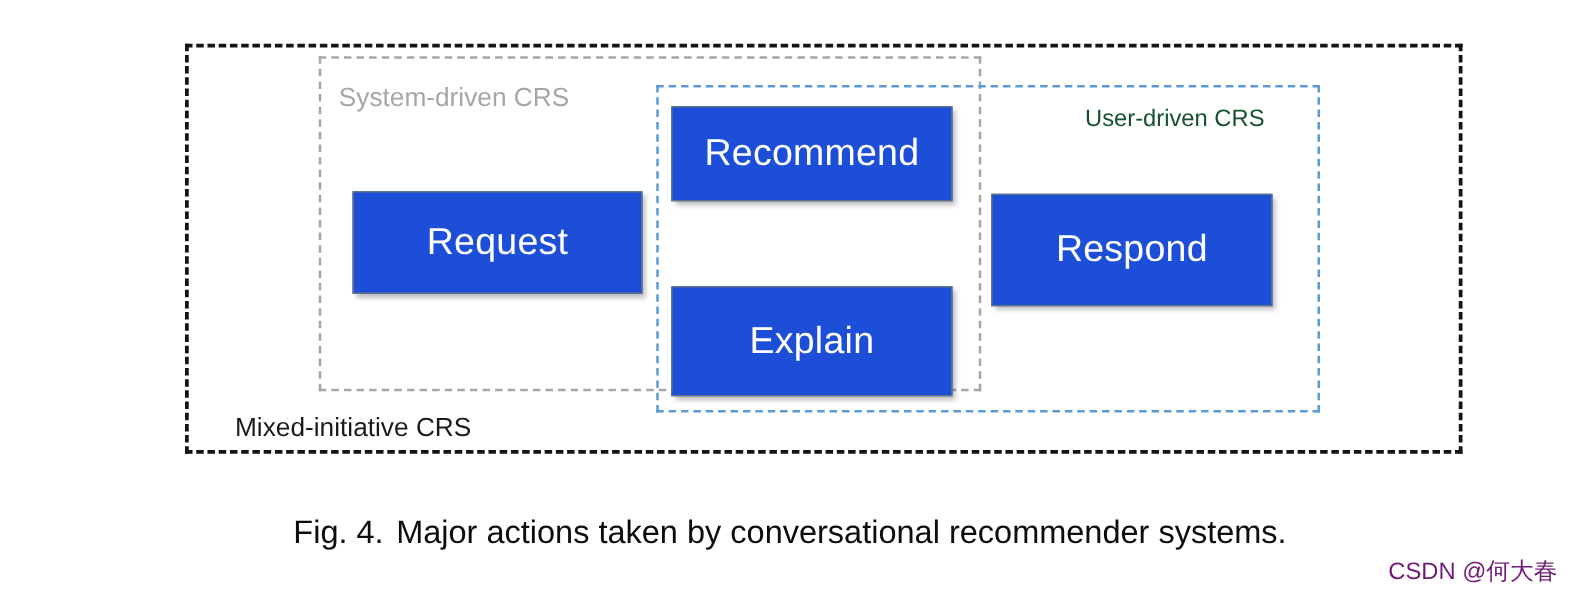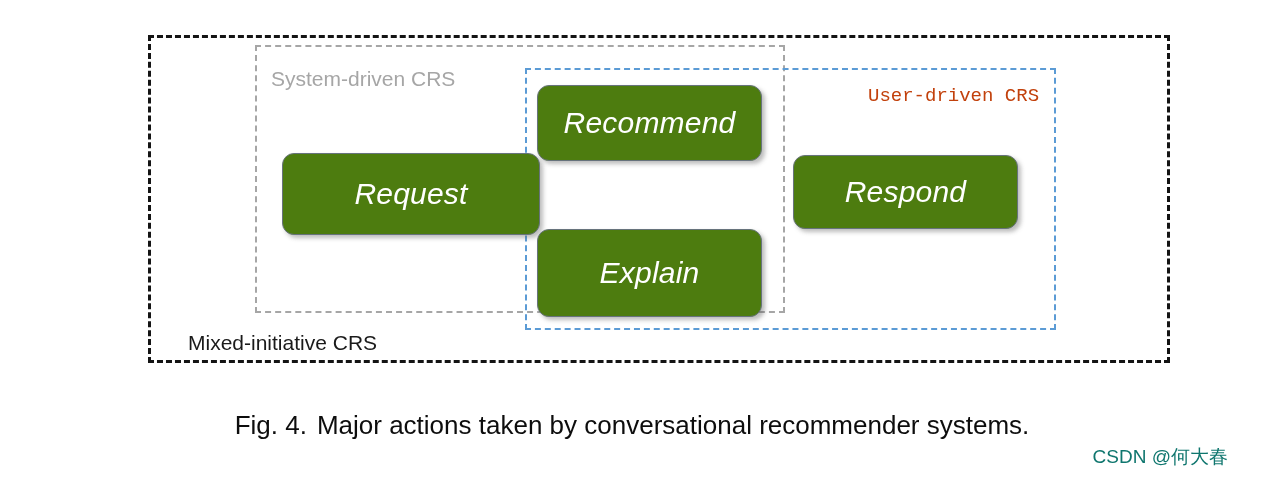--- a/index.html
+++ b/index.html
@@ -67,56 +67,54 @@
     left: 271px;
     top: 67px;
     font-size: 21px;
     color: #a6a6a6;
   }
 
   #label-user-driven {
     left: 868px;
     top: 85px;
     font-size: 19px;
-    color: #c2410c;
-    font-family: Liberation Mono, monospace;
+    color: #14532d;
   }
 
   #label-mixed-initiative {
     left: 158px;
     top: 331px;
     font-size: 21px;
     color: #1a1a1a;
     margin-left: 30px;
   }
 
   
   .action-box {
     position: absolute;
     box-sizing: border-box;
-    background: #4d7c0f;
+    background: #1d4ed8;
     border: 1.5px solid #67737c;
-    border-radius: 12px;
+    border-radius: 0;
     box-shadow: 3px 3px 4px rgba(90, 90, 90, 0.40);
     display: flex;
     align-items: center;
     justify-content: center;
     color: #ffffff;
     font-family: "Liberation Sans", sans-serif;
     font-weight: 400;
     font-size: 30px;
     letter-spacing: 0.2px;
     user-select: none;
-    font-style: italic;
   }
 
   #action-request {
     left: 282px;
     top: 153px;
-    width: 258px;
+    width: 232px;
     height: 82px;
   }
 
   #action-recommend {
     left: 537px;
     top: 85px;
     width: 225px;
     height: 76px;
   }
 
@@ -124,21 +122,21 @@
     left: 537px;
     top: 229px;
     width: 225px;
     height: 88px;
   }
 
   #action-respond {
     left: 793px;
     top: 155px;
     width: 225px;
-    height: 74px;
+    height: 90px;
   }
 
   
   #figure-caption {
     position: absolute;
     left: 0;
     top: 410px;
     width: 1264px;
     text-align: center;
     font-family: Liberation Sans, sans-serif;
@@ -146,25 +144,25 @@
     color: #0d0d0d;
     white-space: nowrap;
   }
   #figure-caption .caption-number {
     margin-right: 10px;
   }
 
   
   #watermark {
     position: absolute;
-    right: 36px;
+    right: 18px;
     bottom: 8px;
     font-family: "Liberation Sans", sans-serif;
     font-size: 19px;
-    color: #0f766e;
+    color: #701a75;
     white-space: nowrap;
     user-select: none;
   }
 </style>
 </head>
 <body>
 
 <div id="figure-canvas">
 
   <div class="group-box" id="mixed-initiative-box"></div>

